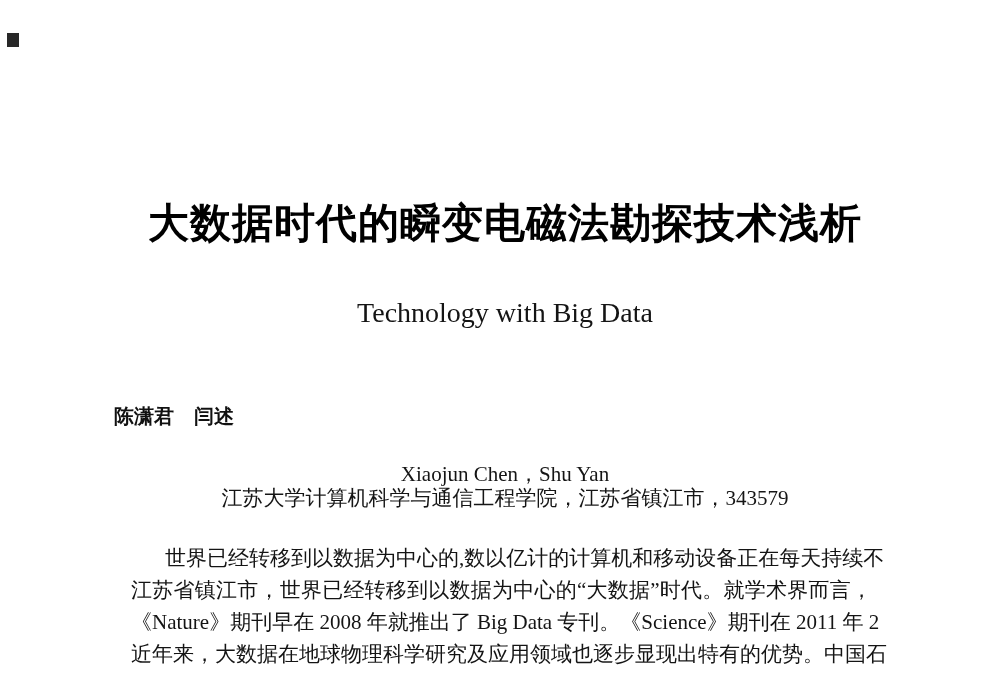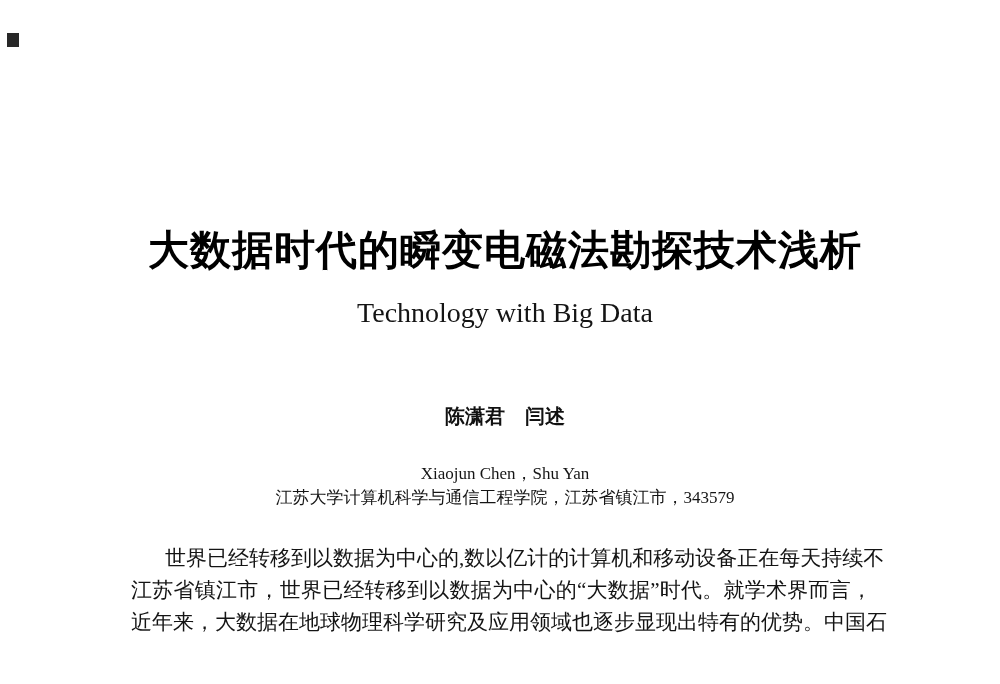--- a/index.html
+++ b/index.html
@@ -25,50 +25,48 @@
     left: 120px;
     top: 196px;
     width: 770px;
     text-align: center;
     font-family: "Liberation Sans", sans-serif;
     font-weight: bold;
     font-size: 41px;
     letter-spacing: 1px;
     color: #000000;
     white-space: nowrap;
-    margin-top: 27px;
   }
   .title-en {
     position: absolute;
     left: 120px;
     top: 288px;
     width: 770px;
     text-align: center;
     font-size: 28px;
     line-height: 50px;
     color: #141414;
   }
   .authors-zh {
     position: absolute;
-    left: 120px;
+    left: 114px;
     top: 403px;
     width: 770px;
-    text-align: center;
     font-family: "Liberation Sans", sans-serif;
     font-weight: bold;
     font-size: 20px;
     color: #111111;
   }
   .meta {
     position: absolute;
     left: 120px;
     top: 462px;
     width: 770px;
     text-align: center;
-    font-size: 17px;
+    font-size: 21px;
     line-height: 24px;
     color: #151515;
   }
   .body-text {
     position: absolute;
     left: 131px;
     top: 542px;
     width: 741px;
     font-size: 21px;
     color: #141414;
@@ -100,16 +98,17 @@
   <div class="authors-zh">陈潇君　闫述</div>
 
   <div class="meta">
     <div>Xiaojun Chen，Shu Yan</div>
     <div>江苏大学计算机科学与通信工程学院，江苏省镇江市，343579</div>
   </div>
 
   <div class="body-text">
     <div class="body-line indent">世界已经转移到以数据为中心的,数以亿计的计算机和移动设备正在每天持续不</div>
     <div class="body-line">江苏省镇江市，世界已经转移到以数据为中心的“大数据”时代。就学术界而言，</div>
+    <div class="body-line">《Nature》期刊早在 2008 年就推出了 Big Data 专刊。《Science》期刊在 2011 年 2</div>
     <div class="body-line">近年来，大数据在地球物理科学研究及应用领域也逐步显现出特有的优势。中国石</div>
   </div>
 
 </div>
 
 </body></html>

